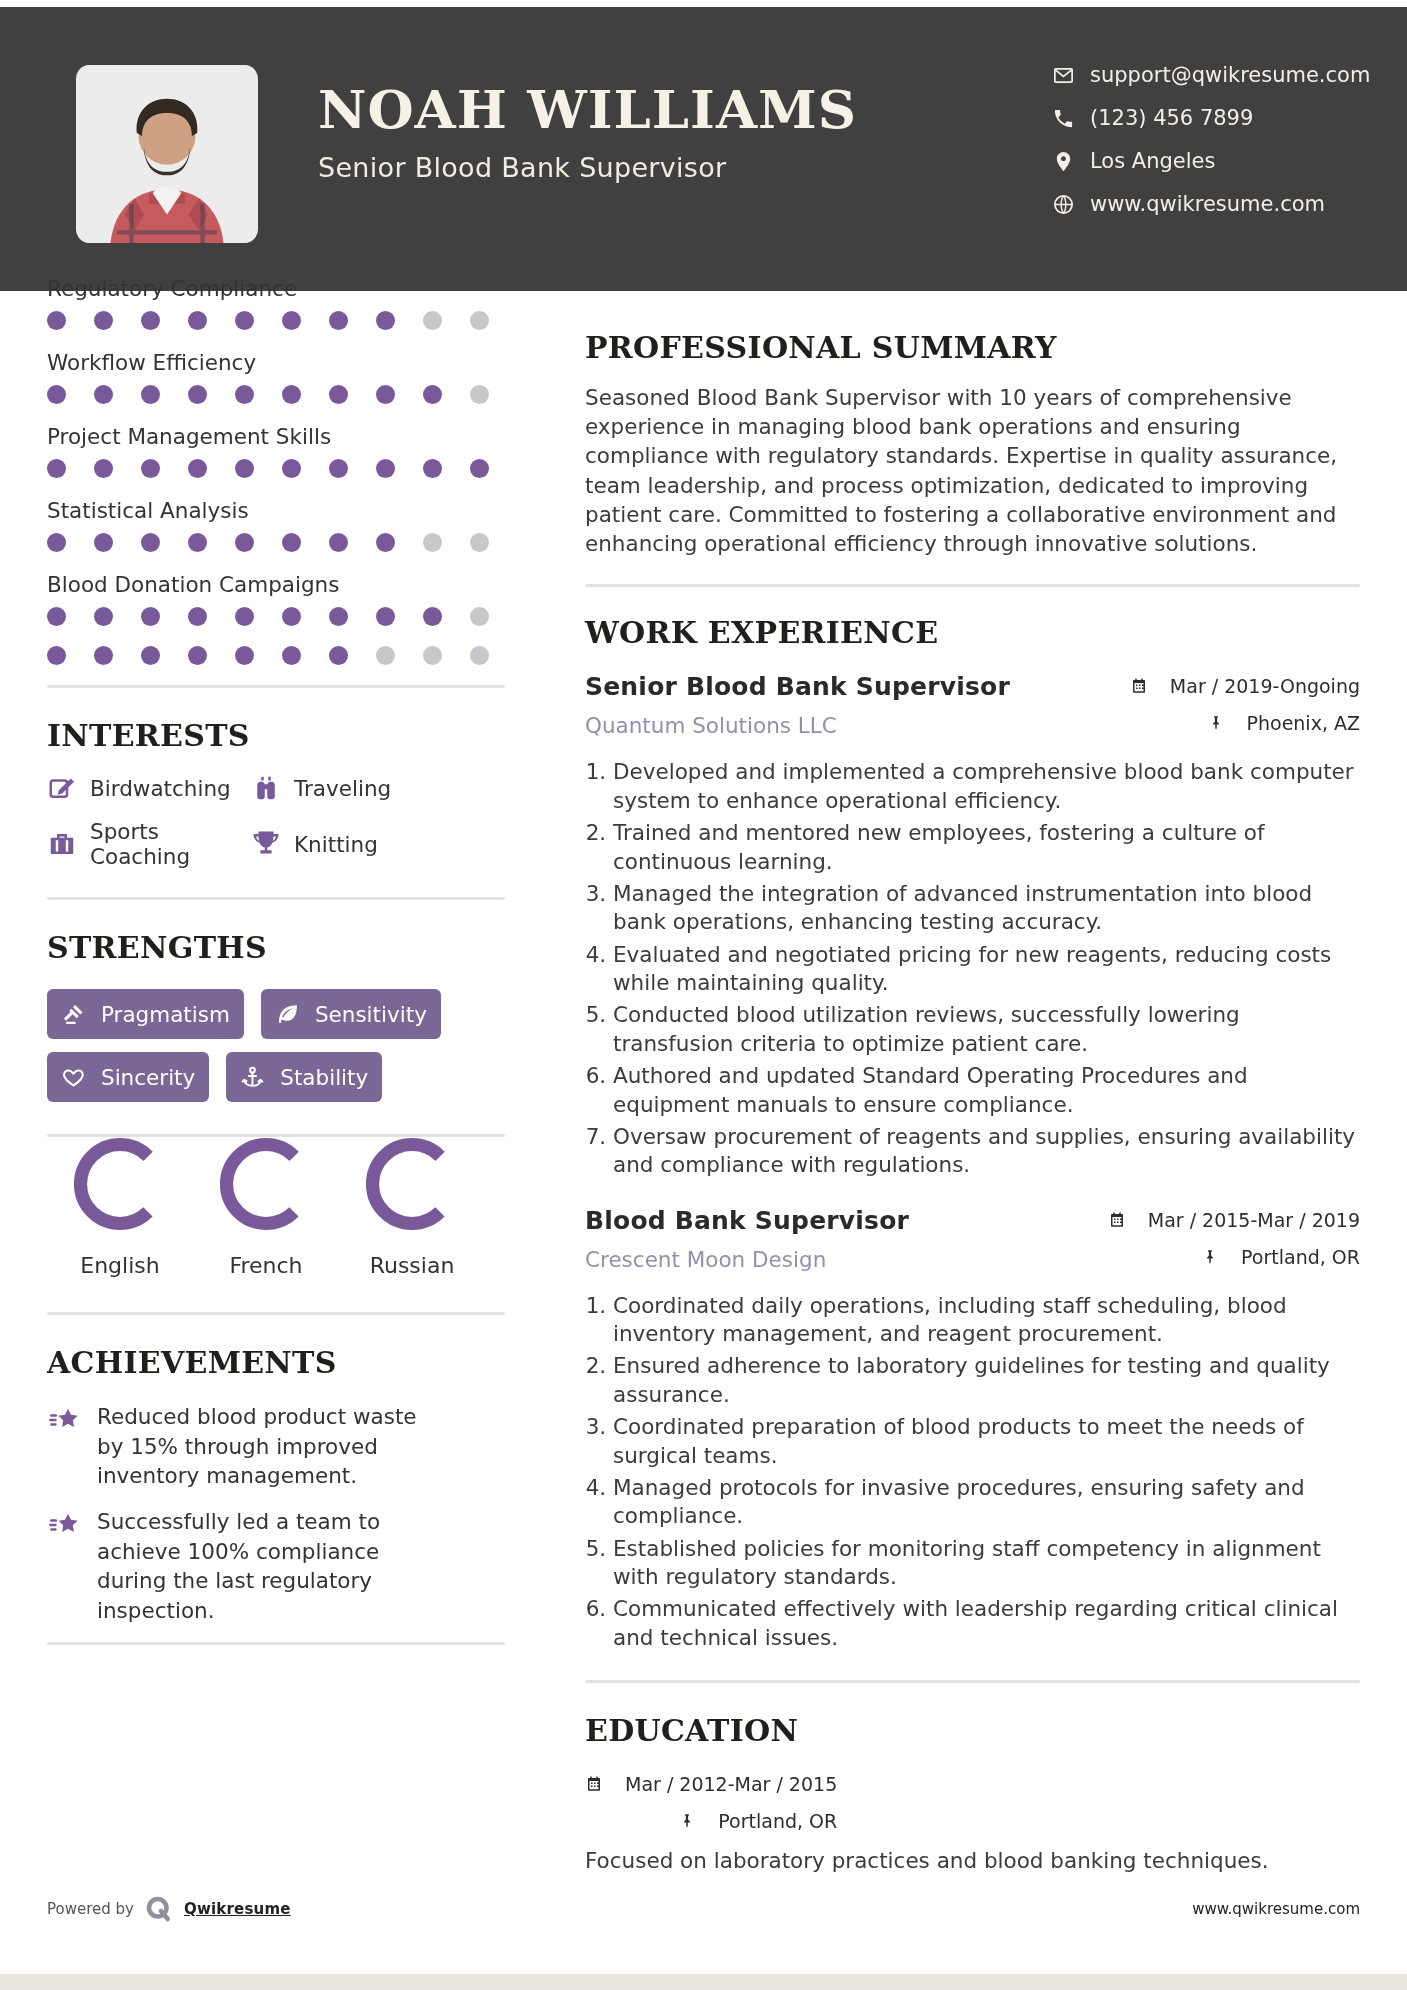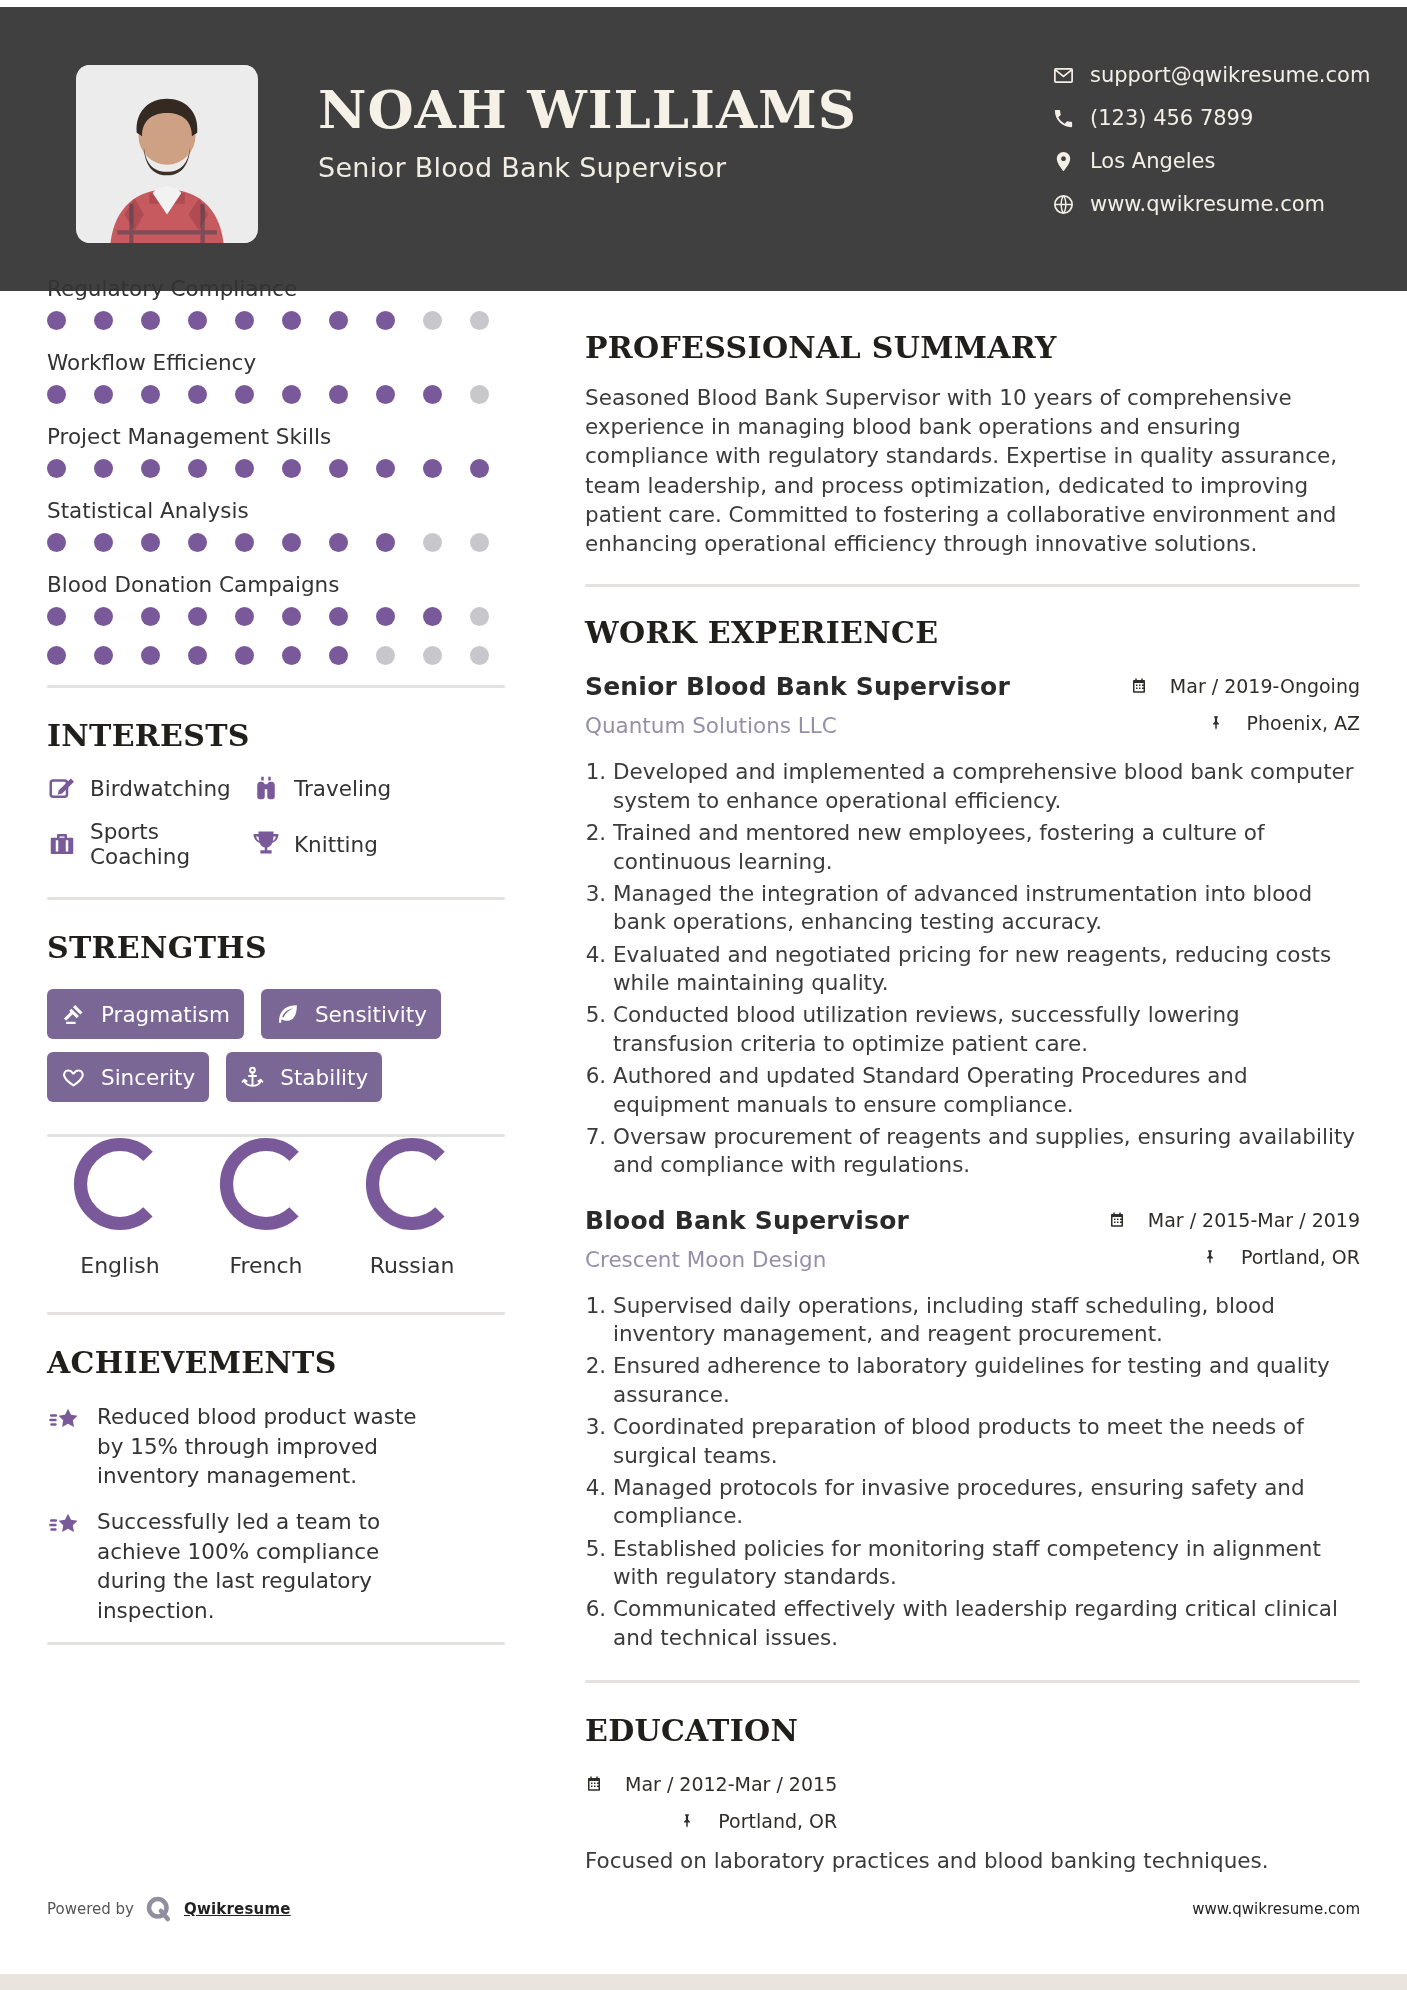--- a/index.html
+++ b/index.html
@@ -430,21 +430,21 @@
                 <span class="icon">
                   <svg viewBox="0 0 24 24">
                     <path fill="currentColor" d="M14.5 3h-5v2h1v5.2L8.2 12.5c-.6.6-.2 1.5.6 1.5H11v4.5l1 2.5 1-2.5V14h2.2c.8 0 1.2-.9.6-1.5L13.5 10.2V5h1V3z"></path>
                   </svg>
                 </span>
                 <span>Portland, OR</span>
               </div>
             </div>
           </div>
           <ol class="bullets">
-            <li>Supervised daily operations, including staff scheduling, blood inventory management, and reagent procurement.</li>
+            <li>Coordinated daily operations, including staff scheduling, blood inventory management, and reagent procurement.</li>
             <li>Ensured adherence to laboratory guidelines for testing and quality assurance.</li>
             <li>Coordinated preparation of blood products to meet the needs of surgical teams.</li>
             <li>Managed protocols for invasive procedures, ensuring safety and compliance.</li>
             <li>Established policies for monitoring staff competency in alignment with regulatory standards.</li>
             <li>Communicated effectively with leadership regarding critical clinical and technical issues.</li>
           </ol>
         </div>
       </div>
     <div class="divider div-edu"></div>
 

